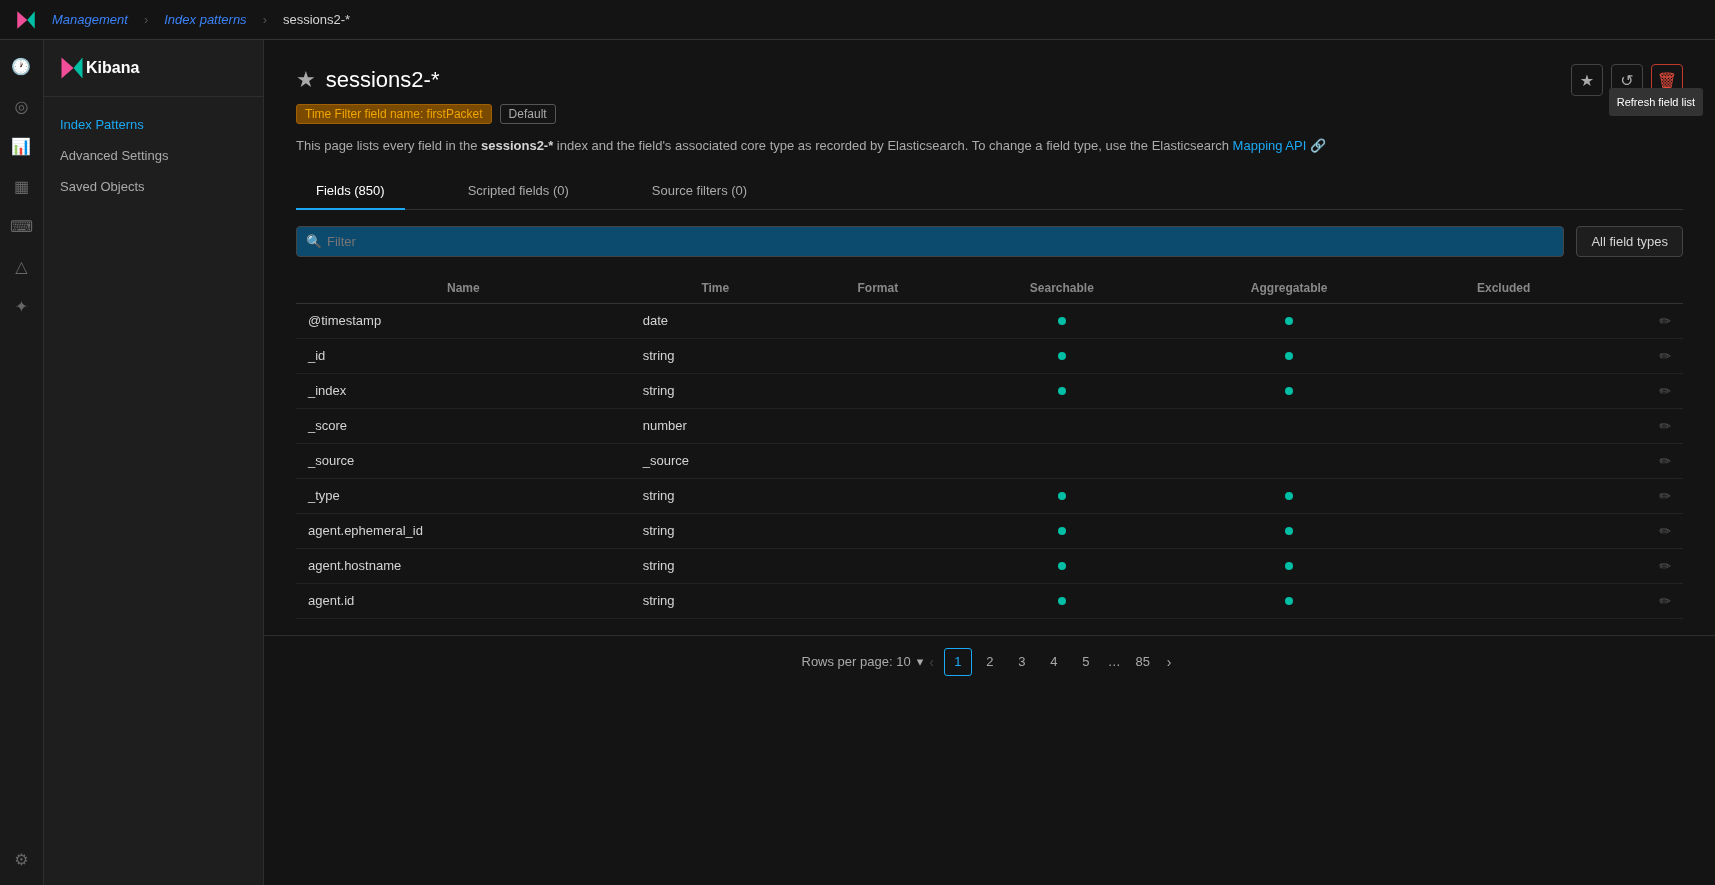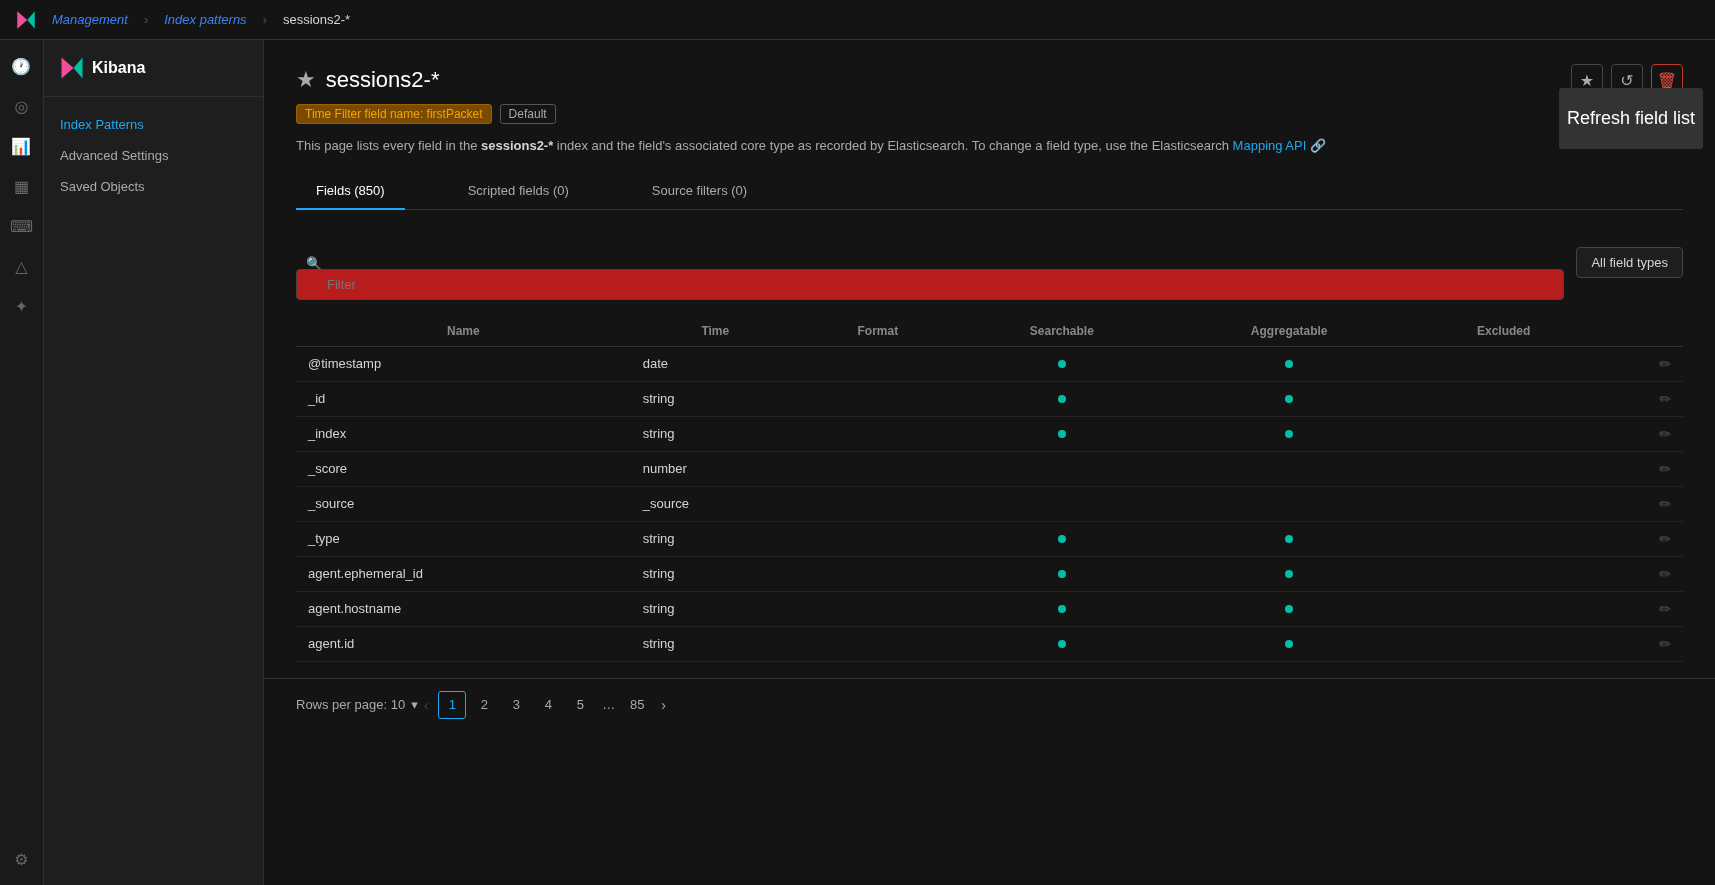--- a/index.html
+++ b/index.html
@@ -9,35 +9,35 @@
     .top-nav { background: #141414; border-bottom: 1px solid #333; height: 40px; display: flex; align-items: center; padding: 0 16px; gap: 16px; flex-shrink: 0; }
     .top-nav-item { color: #3b82f6; font-size: 13px; cursor: pointer; font-style: italic; }
     .top-nav-separator { color: #555; }
     .top-nav-current { color: #d4d4d4; }
 
     
     .main-layout { display: flex; flex: 1; overflow: hidden; }
 
     
     .sidebar { width: 220px; background: #1e1e1e; border-right: 1px solid #2e2e2e; display: flex; flex-direction: column; flex-shrink: 0; }
-    .sidebar-logo { padding: 16px; display: flex; align-items: center; gap: 8px; border-bottom: 1px solid #2e2e2e; }
+    .sidebar-logo { padding: 16px; display: flex; align-items: center; gap: 2px; border-bottom: 1px solid #2e2e2e; }
     .sidebar-logo-text { color: #fff; font-size: 16px; font-weight: 600; }
     .sidebar-nav { padding: 12px 0; }
     .sidebar-nav-item { padding: 8px 16px; cursor: pointer; color: #aaa; font-size: 13px; }
     .sidebar-nav-item.active { color: #1ba9f5; }
 
     
     .icon-sidebar { width: 44px; background: #1a1a1a; border-right: 1px solid #2e2e2e; display: flex; flex-direction: column; align-items: center; padding: 8px 0; gap: 4px; flex-shrink: 0; }
     .icon-sidebar-item { width: 36px; height: 36px; display: flex; align-items: center; justify-content: center; color: #666; cursor: pointer; border-radius: 4px; font-size: 16px; }
 
     
     .content { flex: 1; overflow-y: auto; background: #141414; }
 
     
-    .refresh-tooltip { position: absolute; top: 48px; right: 12px; background: #333; color: #fff; font-size: 18px; padding: 20px 8px; border-radius: 3px; white-space: nowrap; z-index: 100; }
+    .refresh-tooltip { position: absolute; top: 48px; right: 12px; background: #333; color: #fff; font-size: 11px; padding: 8px 8px; border-radius: 3px; white-space: nowrap; z-index: 100; }
 
     
     .ip-header { padding: 24px 32px 0; position: relative; }
     .ip-title-row { display: flex; align-items: center; justify-content: space-between; margin-bottom: 8px; }
     .ip-title { display: flex; align-items: center; gap: 10px; font-size: 22px; color: #fff; font-weight: 300; }
     .ip-title-star { font-size: 22px; color: #aaa; }
     .ip-actions { display: flex; align-items: center; gap: 8px; }
     .ip-action-btn { width: 32px; height: 32px; display: flex; align-items: center; justify-content: center; background: transparent; border: 1px solid #444; border-radius: 4px; cursor: pointer; color: #aaa; font-size: 16px; }
     .ip-action-btn.danger { border-color: #c0392b; color: #e74c3c; }
 
@@ -52,34 +52,34 @@
     
     .tabs { display: flex; border-bottom: 1px solid #333; margin: 0 32px; gap: 43px; }
     .tab { padding: 10px 20px; cursor: pointer; color: #aaa; font-size: 13px; border-bottom: 2px solid transparent; margin-bottom: -1px; }
     .tab.active { color: #fff; border-bottom-color: #1ba9f5; }
 
     
     .table-area { padding: 16px 32px; }
     .filter-row { display: flex; gap: 12px; margin-bottom: 16px; align-items: center; }
     .filter-input-wrap { flex: 1; position: relative; }
     .filter-input-icon { position: absolute; left: 10px; top: 50%; transform: translateY(-50%); color: #666; font-size: 13px; }
-    .filter-input { width: 100%; background: #b91c1c; border: 1px solid #444; color: #d4d4d4; padding: 7px 12px 7px 30px; border-radius: 4px; font-size: 13px; outline: none; margin-top: 43px; }
+    .filter-input { width: 100%; background: #0c4a6e; border: 1px solid #444; color: #d4d4d4; padding: 7px 12px 7px 30px; border-radius: 4px; font-size: 13px; outline: none; }
     .field-types-btn { background: #1e1e1e; border: 1px solid #444; color: #d4d4d4; padding: 7px 14px; border-radius: 4px; cursor: pointer; font-size: 13px; white-space: nowrap; }
 
     
     .fields-table { width: 100%; border-collapse: collapse; }
     .fields-table th { color: #888; font-size: 12px; font-weight: 600; text-transform: none; padding: 8px 12px; border-bottom: 1px solid #333; text-align: center; }
     .fields-table th.center { text-align: center; }
     .fields-table td { padding: 9px 12px; border-bottom: 1px solid #232323; color: #d4d4d4; font-size: 13px; }
     .fields-table td.center { text-align: center; }
     .dot-green { display: inline-block; width: 8px; height: 8px; border-radius: 50%; background: #00bfa5; }
     .edit-icon { color: #555; cursor: pointer; font-size: 14px; }
 
     
-    .pagination-row { display: flex; align-items: center; justify-content: flex-start; padding: 12px 32px; border-top: 1px solid #2e2e2e; }
+    .pagination-row { display: flex; align-items: center; justify-content: center; padding: 12px 32px; border-top: 1px solid #2e2e2e; }
     .rows-per-page { display: flex; align-items: center; gap: 6px; color: #aaa; font-size: 13px; cursor: pointer; }
     .rows-per-page-icon { color: #aaa; }
     .page-nums { display: flex; align-items: center; gap: 4px; }
     .page-num { width: 28px; height: 28px; display: flex; align-items: center; justify-content: center; border-radius: 3px; cursor: pointer; font-size: 13px; color: #aaa; }
     .page-num.active { color: #1ba9f5; border: 1px solid #1ba9f5; }
     .page-ellipsis { color: #aaa; padding: 0 4px; }
     .page-arrow { color: #aaa; cursor: pointer; padding: 4px 6px; font-size: 14px; }
     .page-arrow.disabled { color: #444; cursor: default; }
 
     

